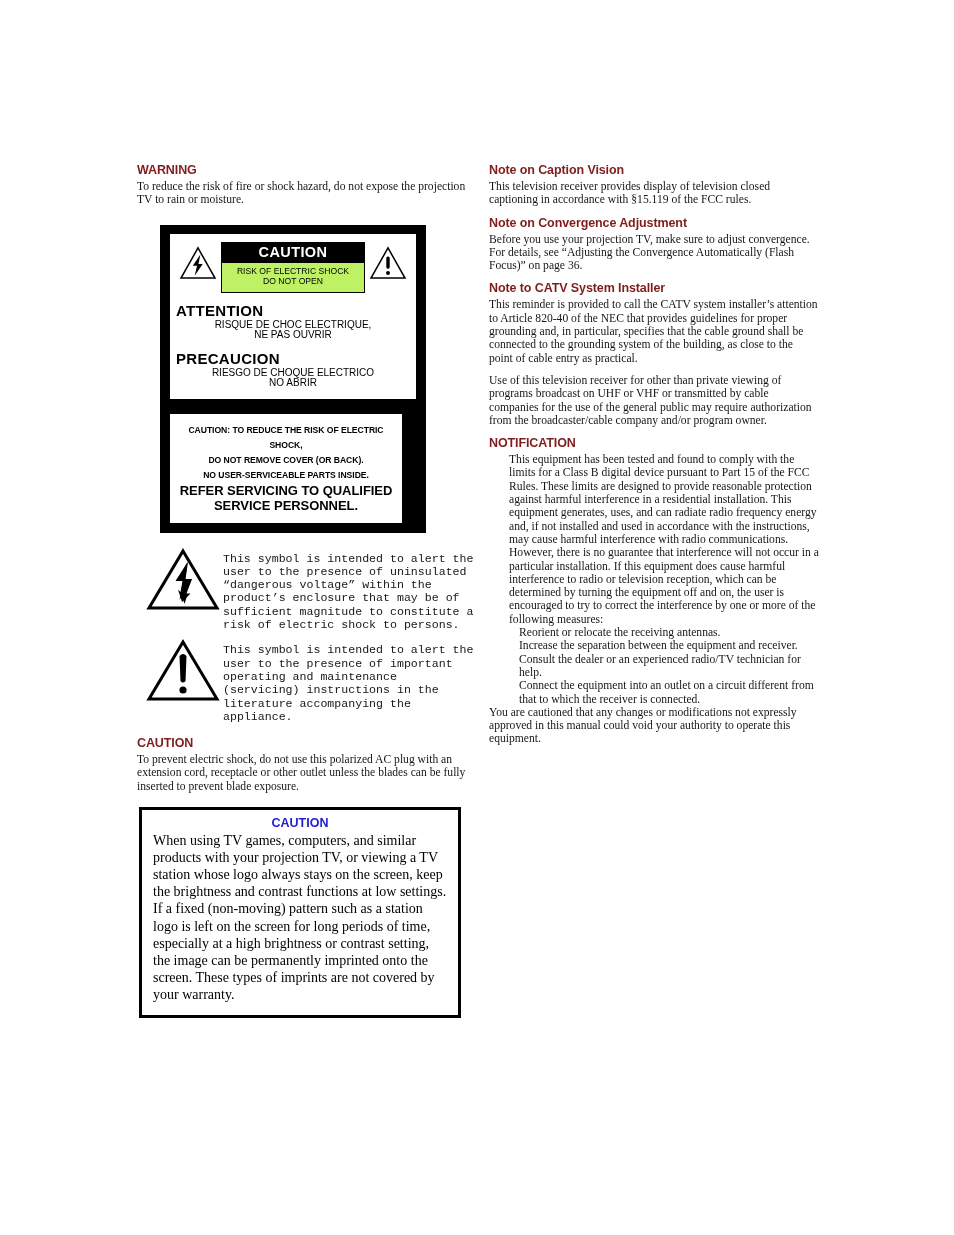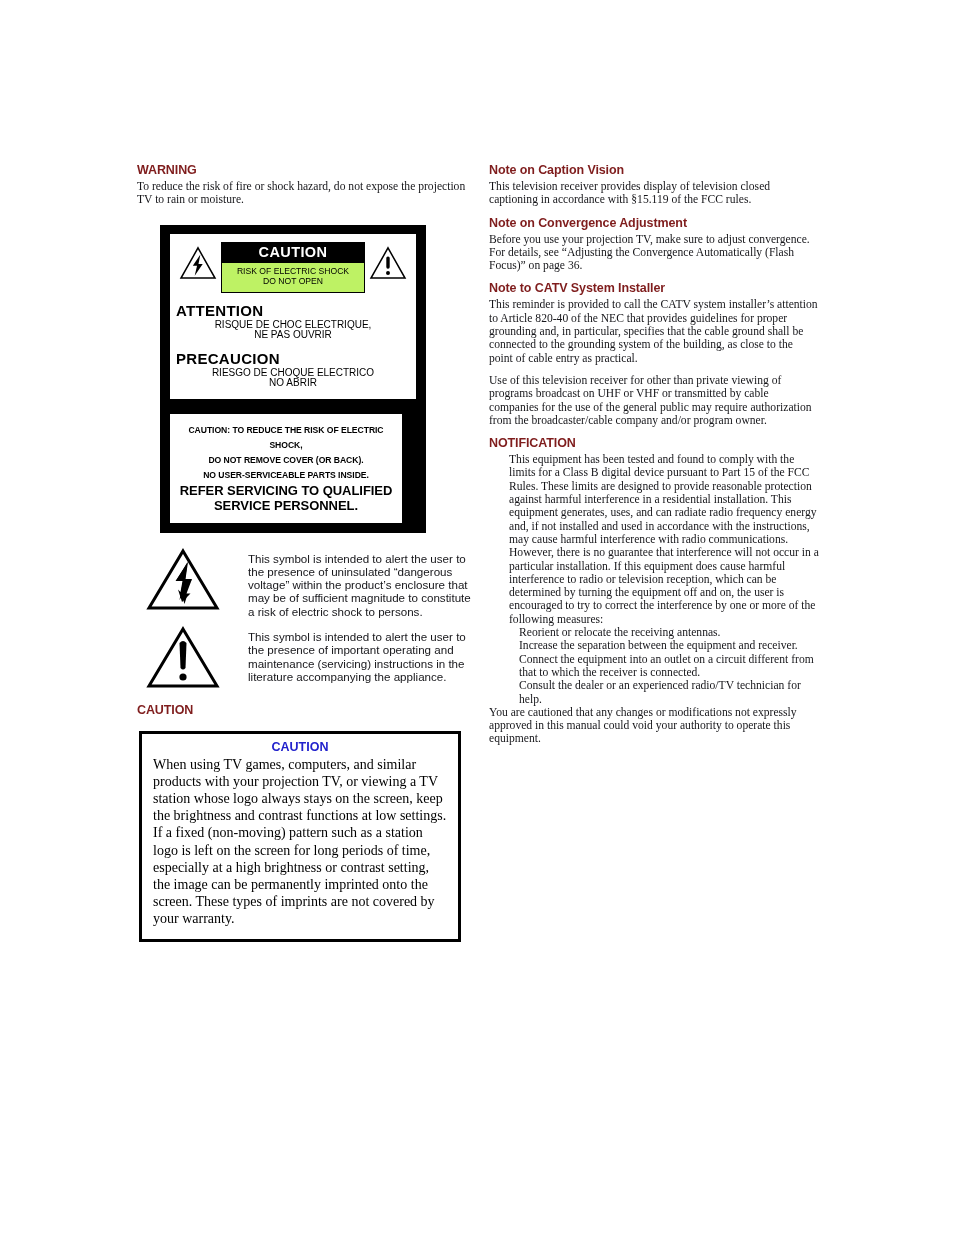--- a/index.html
+++ b/index.html
@@ -169,24 +169,24 @@
     margin: 15px 0 0 9px;
     width: 330px;
   }
   .symbol-row {
     display: flex;
     align-items: flex-start;
     margin-bottom: 8px;
   }
   .tri-big { width: 74px; height: 64px; flex: none; }
   .symbol-text {
-    font-family: Liberation Sans, sans-serif;
+    font-family: Liberation Mono, monospace;
     font-size: 11.6px;
     line-height: 13.3px;
-    margin-left: 28px;
+    margin-left: 3px;
     padding-top: 4px;
     color: #16161a;
   }
 
   
   .caution-box {
     margin: 14px 0 0 2px;
     width: 322px;
     border: 3px solid #000000;
     box-sizing: border-box;
@@ -291,20 +291,21 @@
           <polygon points="37,3 71,60 3,60" fill="#ffffff" stroke="#000000" stroke-width="3"></polygon>
           <path d="M33.5 17 Q37 13 40.5 17 L39.5 42 Q37 45 34.5 42 Z" fill="#000000"></path>
           <circle cx="37" cy="51" r="3.6" fill="#000000"></circle>
         </svg>
         <div class="symbol-text">This symbol is intended to alert the user to the presence of important operating and maintenance (servicing) instructions in the literature accompanying the appliance.</div>
       </div>
 
     </div>
 
     <h2 class="head spaced">CAUTION</h2>
+    <p class="body-p">To prevent electric shock, do not use this polarized AC plug with an extension cord, receptacle or other outlet unless the blades can be fully inserted to prevent blade exposure.</p>
 
     <div class="caution-box">
       <div class="caution-box-title">CAUTION</div>
       <div class="caution-box-body">When using TV games, computers, and similar products with your projection TV, or viewing a TV station whose logo always stays on the screen, keep the brightness and contrast functions at low settings. If a fixed (non-moving) pattern such as a station logo is left on the screen for long periods of time, especially at a high brightness or contrast setting, the image can be permanently imprinted onto the screen. These types of imprints are not covered by your warranty.</div>
     </div>
 
   </div>
 
   <div class="col-right">
 
@@ -317,21 +318,21 @@
     <h2 class="head">Note to CATV System Installer</h2>
     <p class="body-p">This reminder is provided to call the CATV system installer’s attention to Article 820-40 of the NEC that provides guidelines for proper grounding and, in particular, specifies that the cable ground shall be connected to the grounding system of the building, as close to the point of cable entry as practical.</p>
     <p class="body-p">Use of this television receiver for other than private viewing of programs broadcast on UHF or VHF or transmitted by cable companies for the use of the general public may require authorization from the broadcaster/cable company and/or program owner.</p>
 
     <h2 class="head">NOTIFICATION</h2>
     <p class="body-p tight">This equipment has been tested and found to comply with the limits for a Class B digital device pursuant to Part 15 of the FCC Rules. These limits are designed to provide reasonable protection against harmful interference in a residential installation. This equipment generates, uses, and can radiate radio frequency energy and, if not installed and used in accordance with the instructions, may cause harmful interference with radio communications. However, there is no guarantee that interference will not occur in a particular installation. If this equipment does cause harmful interference to radio or television reception, which can be determined by turning the equipment off and on, the user is encouraged to try to correct the interference by one or more of the following measures:</p>
 
     <ul class="measure-list">
       <li>Reorient or relocate the receiving antennas.</li>
       <li>Increase the separation between the equipment and receiver.</li>
+      <li>Consult the dealer or an experienced radio/TV technician for help.</li>
       <li>Connect the equipment into an outlet on a circuit different from that to which the receiver is connected.</li>
-      <li>Consult the dealer or an experienced radio/TV technician for help.</li>
     </ul>
 
     <p class="body-p" style="margin-top:0;">You are cautioned that any changes or modifications not expressly approved in this manual could void your authority to operate this equipment.</p>
 
   </div>
 
 </div>
 
 </body></html>

